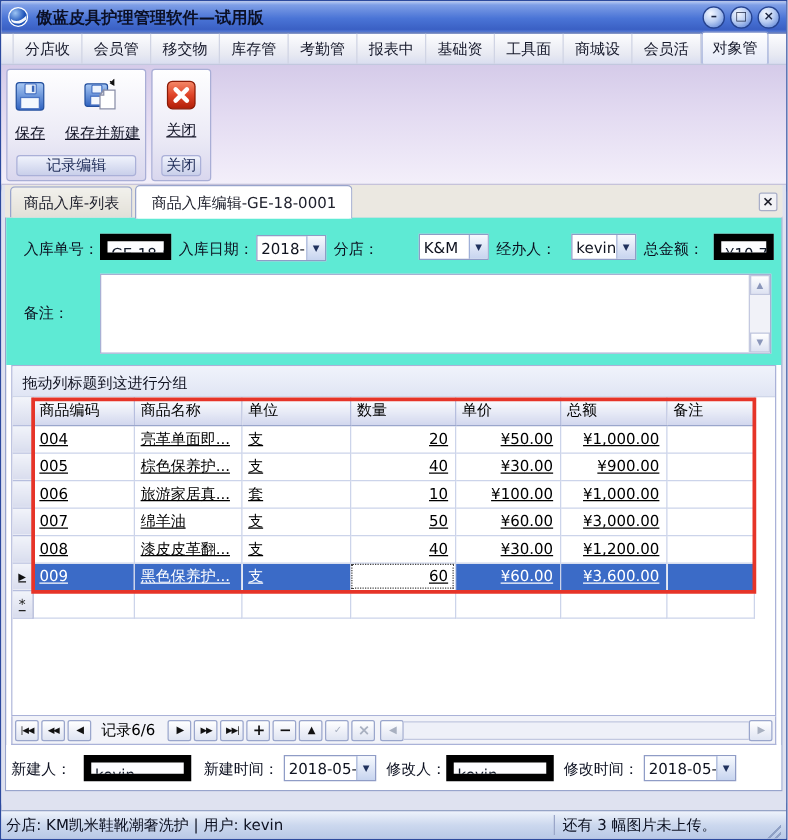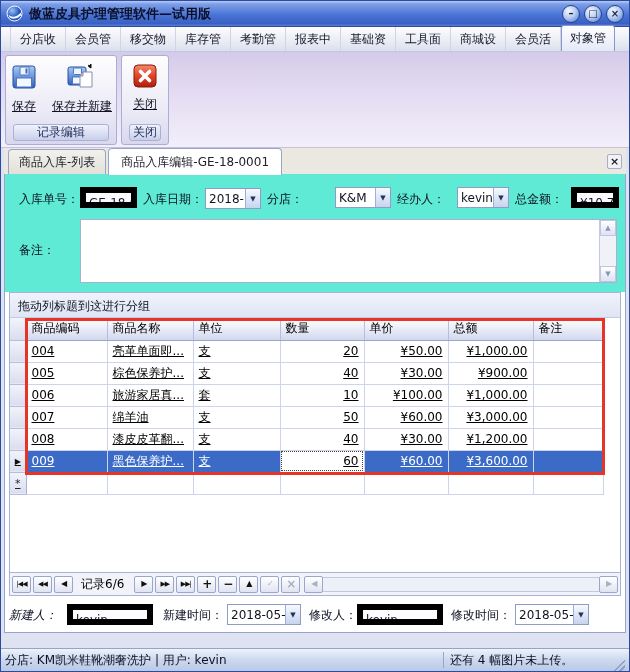--- a/index.html
+++ b/index.html
@@ -445,21 +445,21 @@
         <span class="nbtn dis">✓</span>
         <span class="nbtn dis plus">×</span>
         <div class="hscroll">
           <span class="nbtn dis">◀</span>
           <span class="htrack"></span>
           <span class="nbtn dis">▶</span>
         </div>
       </div>
 
       <div class="fieldsrow">
-        <span class="flabel" style="left:4px; top:11px;font-style:italic;">新建人：</span>
+        <span class="flabel" style="left:4px; top:11px;">新建人：</span>
         <div class="tb" style="left:62px; top:8px; width:86px;">kevin</div>
 
         <span class="flabel" style="left:158px; top:11px;">新建时间：</span>
         <div class="dd" style="left:222px; top:8px; width:74px;">
           <span class="val">2018-05-2</span>
           <span class="btn">▼</span>
         </div>
 
         <span class="flabel" style="left:304px; top:11px;">修改人：</span>
         <div class="tb" style="left:352px; top:8px; width:86px;">kevin</div>
@@ -472,17 +472,17 @@
       </div>
 
     </div>
 
     <div class="pagegap"></div>
   </div>
 
   <div class="statusbar">
     <span class="st-left">分店: KM凯米鞋靴潮奢洗护  | 用户: kevin</span>
     <span class="st-div"></span>
-    <span class="st-right">还有 4 幅图片未上传。</span>
+    <span class="st-right">还有 3 幅图片未上传。</span>
     <span class="grip"></span>
   </div>
 
 </div>
 
 </body></html>

